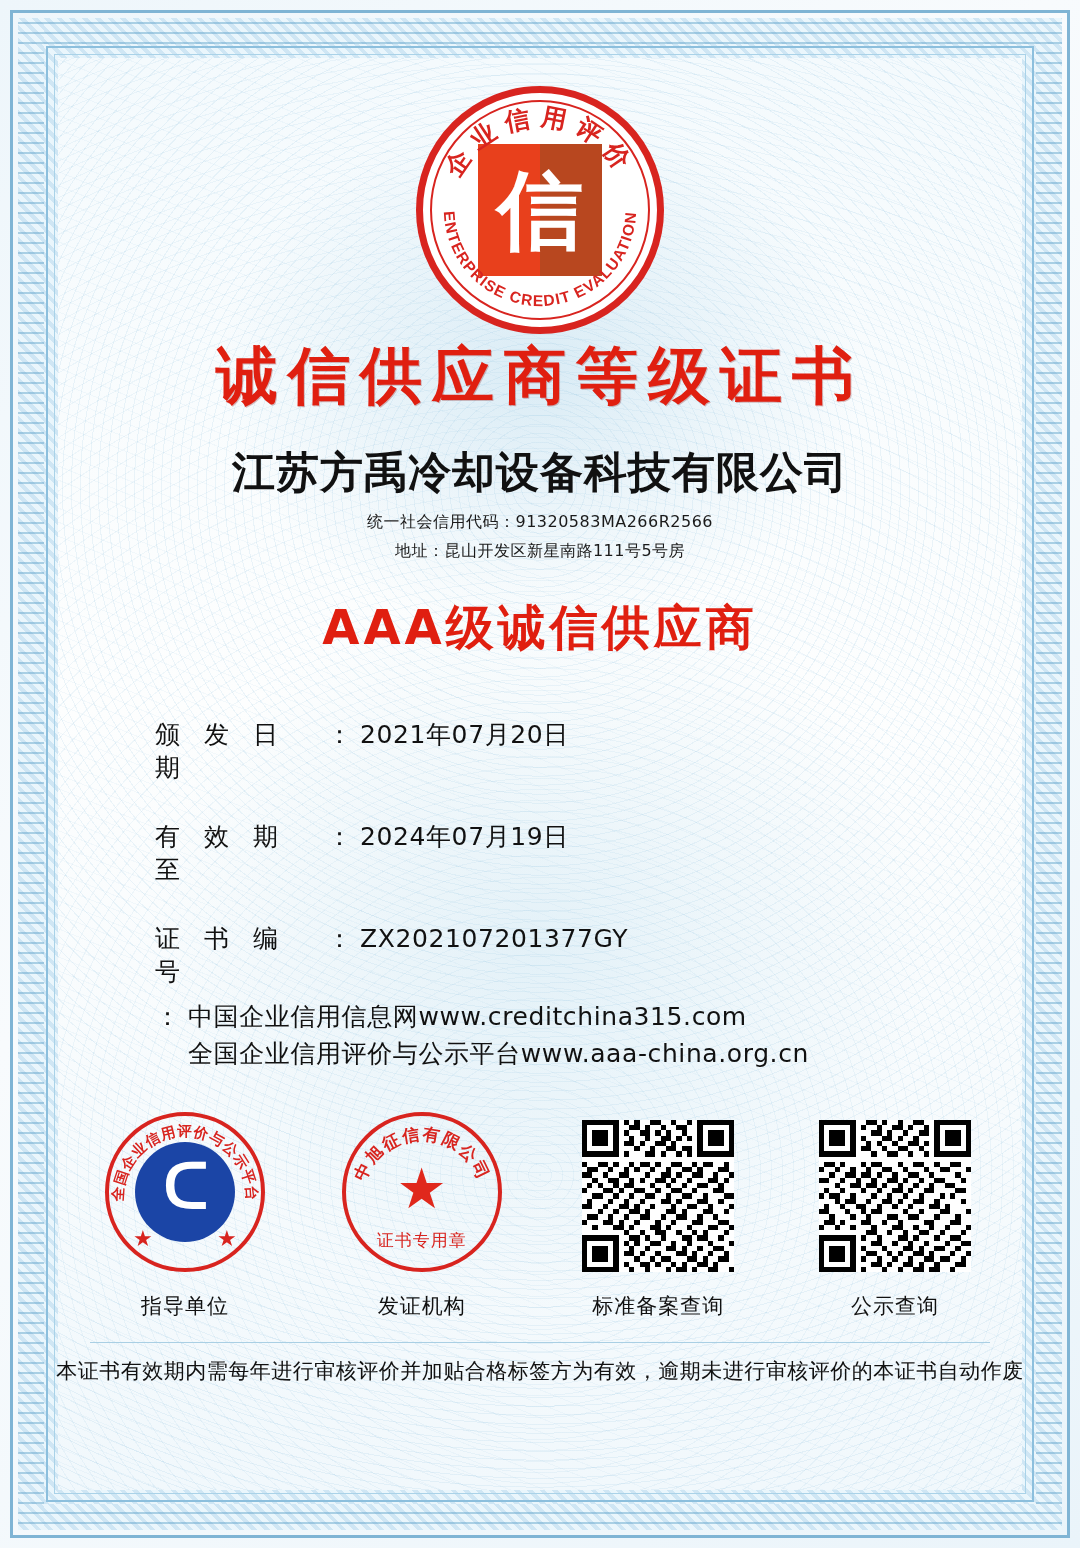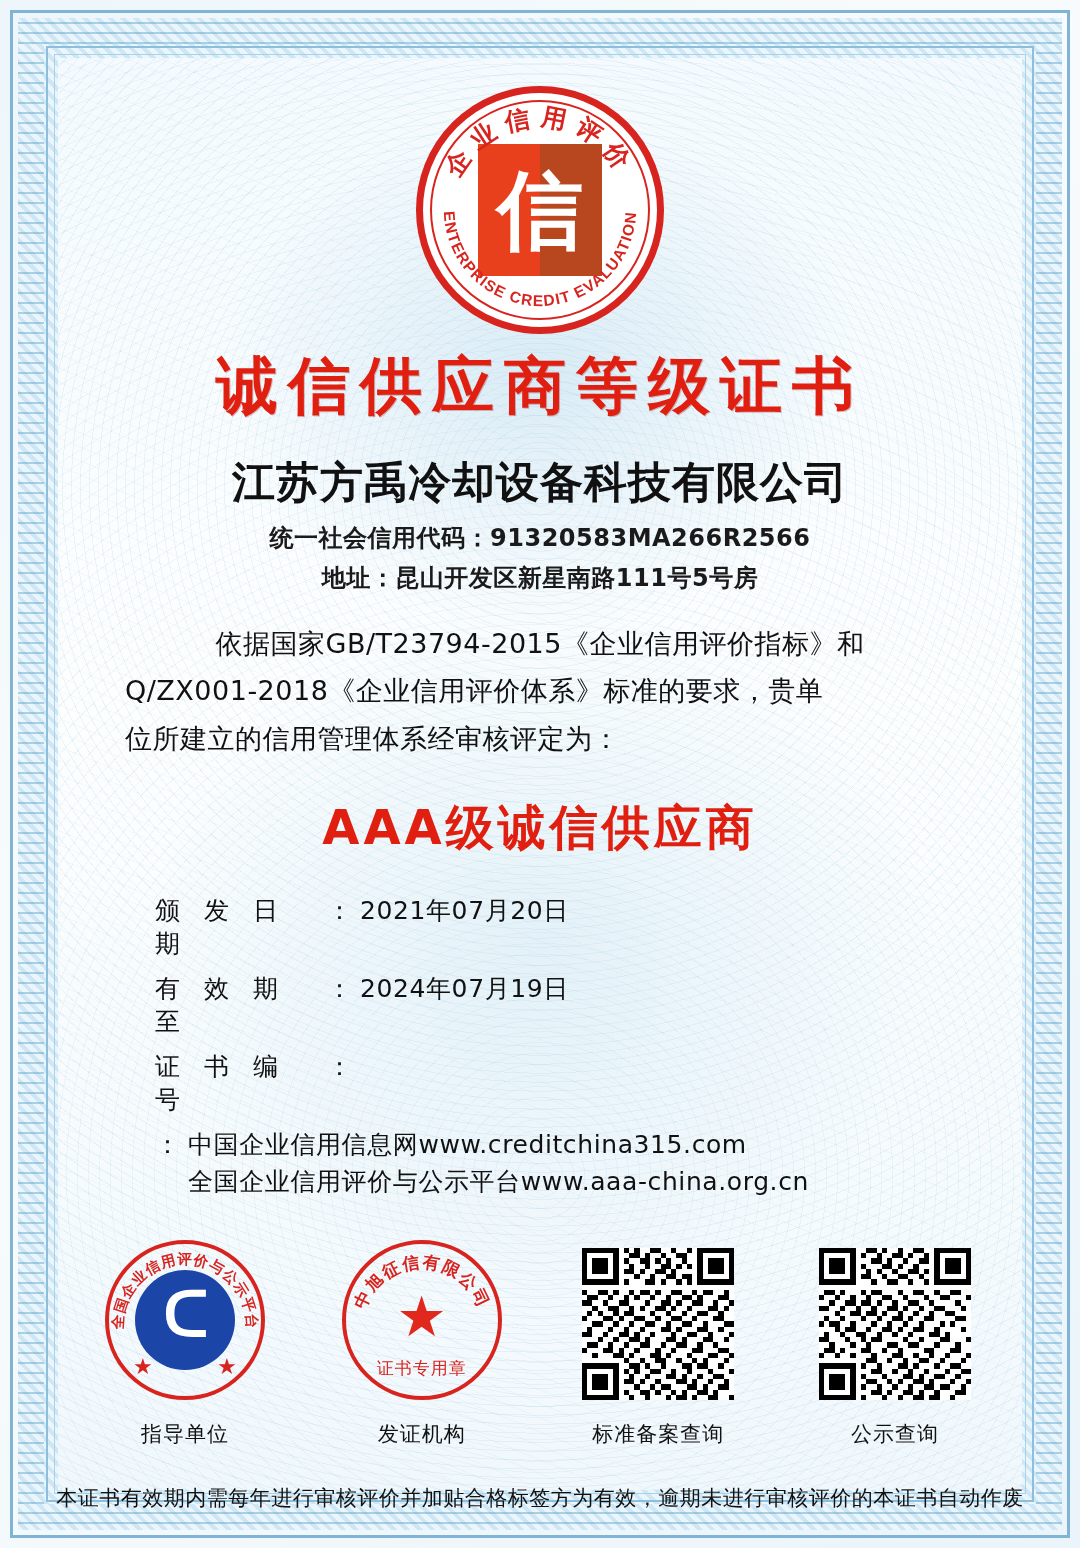--- a/index.html
+++ b/index.html
@@ -135,46 +135,44 @@
     left: 0; top: 0;
     width: 248px; height: 248px;
   }
   .emblem text {
     fill: #d8241f;
     font-family: "Liberation Sans", sans-serif;
   }
 
   
   .main-title {
-    margin-top: 10px;
     font-size: 62px;
     font-weight: bold;
     color: #e01f10;
     letter-spacing: 10px;
     text-shadow: 1px 1px 0 rgba(120,0,0,.25);
     font-family: "DejaVu Sans", sans-serif;
     white-space: nowrap;
   }
   .company {
     margin-top: 26px;
     font-size: 43px;
     font-weight: bold;
     color: #111;
     letter-spacing: 1px;
     font-family: "DejaVu Sans", sans-serif;
     white-space: nowrap;
   }
   .credit-code,
   .address {
     margin-top: 10px;
-    font-size: 24px;
+    font-size: 16px;
     color: #1a1a1a;
     font-family: "DejaVu Sans", sans-serif;
     letter-spacing: .5px;
-    font-weight: bold;
   }
   .address { margin-top: 8px; }
 
   
   .statement {
     width: 830px;
     margin-top: 26px;
     font-size: 27px;
     line-height: 1.75;
     color: #111;
@@ -207,20 +205,21 @@
   }
   .drow {
     display: flex;
     align-items: baseline;
     margin-bottom: 12px;
   }
   .dlabel {
     width: 172px;
     flex: none;
     letter-spacing: 8px;
+    margin-top: 24px;
   }
   .dcolon { margin-right: 8px; }
   .dvalue { letter-spacing: .6px; }
   .dvalue.sub { display: block; }
   .dstack { display: flex; flex-direction: column; gap: 4px; }
 
   
   .badges {
     width: 900px;
     margin-top: 30px;
@@ -346,42 +345,38 @@
           <textPath href="#arcBot" startOffset="50%" text-anchor="middle">ENTERPRISE CREDIT EVALUATION</textPath>
         </text>
       </svg>
     </div>
 
     <div class="main-title">诚信供应商等级证书</div>
     <div class="company">江苏方禹冷却设备科技有限公司</div>
     <div class="credit-code">统一社会信用代码：91320583MA266R2566</div>
     <div class="address">地址：昆山开发区新星南路111号5号房</div>
 
-    <div class="statement">
-      <span class="line l1">依据国家GB/T23794-2015《企业信用评价指标》和</span>
-      <span class="line">Q/ZX001-2018《企业信用评价体系》标准的要求，贵单</span>
-      <span class="line">位所建立的信用管理体系经审核评定为：</span>
-    </div>
 
     <div class="grade">AAA级诚信供应商</div>
 
     <div class="details">
       <div class="drow">
         <span class="dlabel">颁 发 日 期</span>
         <span class="dcolon">：</span>
         <span class="dvalue">2021年07月20日</span>
       </div>
       <div class="drow">
         <span class="dlabel">有 效 期 至</span>
         <span class="dcolon">：</span>
         <span class="dvalue">2024年07月19日</span>
       </div>
       <div class="drow">
         <span class="dlabel">证 书 编 号</span>
         <span class="dcolon">：</span>
+        <span class="dvalue">ZX202107201377GY</span>
       </div>
       <div class="drow">
         <span class="dcolon">：</span>
         <span class="dstack">
           <span class="dvalue">中国企业信用信息网www.creditchina315.com</span>
           <span class="dvalue sub">全国企业信用评价与公示平台www.aaa-china.org.cn</span>
         </span>
       </div>
     </div>
 

